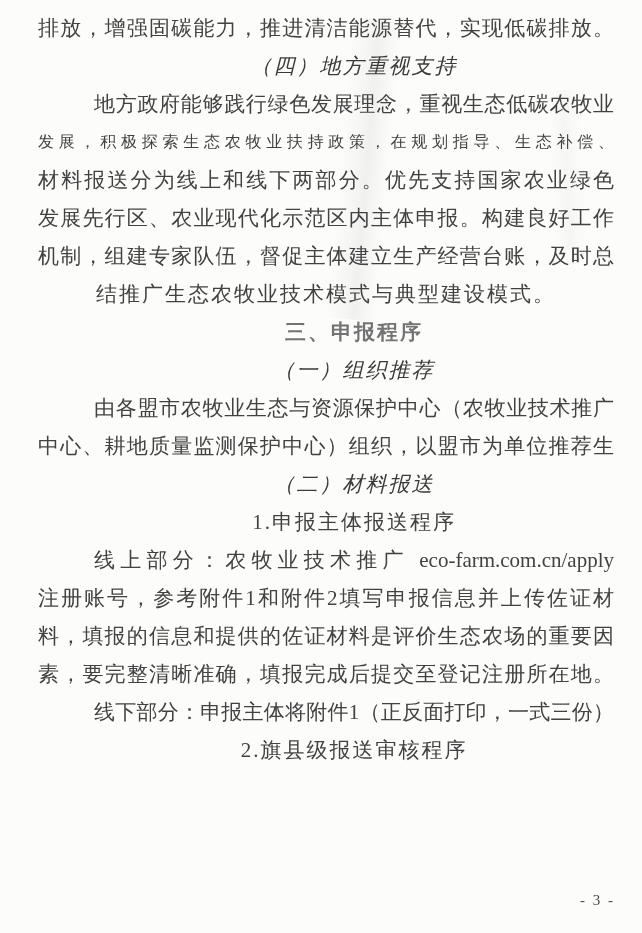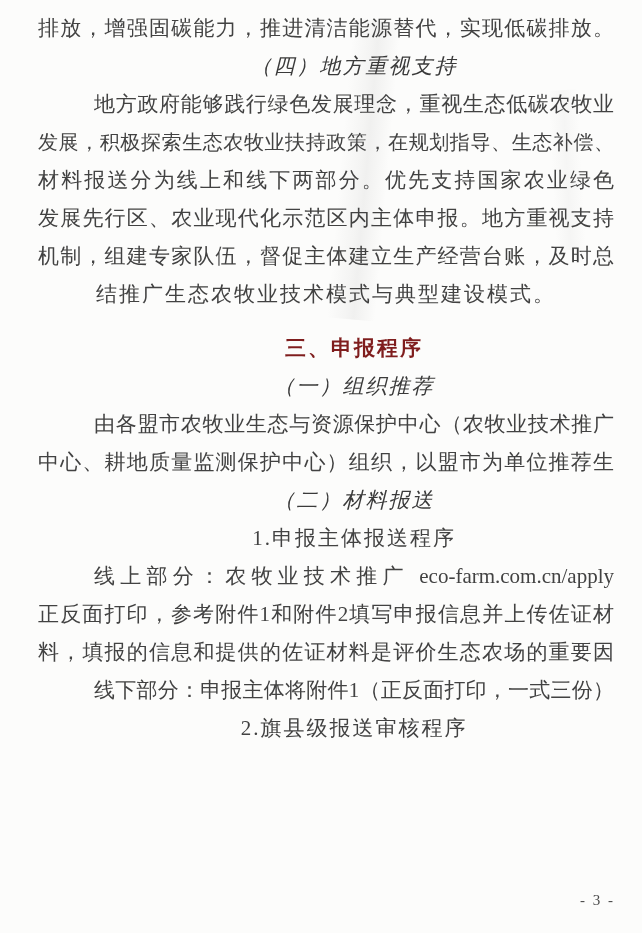--- a/index.html
+++ b/index.html
@@ -63,28 +63,27 @@
     text-align-last: justify;
     -moz-text-align-last: justify;
     letter-spacing: 0;
     white-space: normal;
     word-break: break-all;
   }
   .line.indent {
     text-indent: 56px;
   }
   .line.tight {
-    font-size: 20px;
+    font-size: 16px;
   }
   .line.heading {
     font-family: "Liberation Sans", "DejaVu Sans", sans-serif;
     font-weight: bold;
-    color: #7f1d1d;
+    color: #737373;
     font-size: 21px;
-    margin-top: 16px;
   }
   .line.subheading {
     font-style: italic;
     color: #3a3a3a;
   }
   .page-number {
     position: absolute;
     right: 27px;
     top: 892px;
     font-size: 15px;
@@ -98,29 +97,30 @@
 
 <div class="page">
   <div class="scan-streak"></div>
   <div class="scan-streak2"></div>
   <div class="doc">
       <div class="line body fill">排放，增强固碳能力，推进清洁能源替代，实现低碳排放。</div>
       <div class="line subheading indent">（四）地方重视支持</div>
       <div class="line body fill indent">地方政府能够践行绿色发展理念，重视生态低碳农牧业</div>
       <div class="line body fill tight">发展，积极探索生态农牧业扶持政策，在规划指导、生态补偿、</div>
       <div class="line body fill">材料报送分为线上和线下两部分。优先支持国家农业绿色</div>
-      <div class="line body fill">发展先行区、农业现代化示范区内主体申报。地方重视支持</div>
+      <div class="line body fill">发展先行区、农业现代化示范区内主体申报。构建良好工作</div>
       <div class="line body fill">机制，组建专家队伍，督促主体建立生产经营台账，及时总</div>
       <div class="line body">结推广生态农牧业技术模式与典型建设模式。</div>
       <div class="line heading indent">三、申报程序</div>
       <div class="line subheading indent">（一）组织推荐</div>
       <div class="line body fill indent">由各盟市农牧业生态与资源保护中心（农牧业技术推广</div>
       <div class="line body fill">中心、耕地质量监测保护中心）组织，以盟市为单位推荐生</div>
       <div class="line subheading indent">（二）材料报送</div>
       <div class="line body indent">1.申报主体报送程序</div>
       <div class="line body fill indent">线上部分：农牧业技术推广 eco-farm.com.cn/apply</div>
-      <div class="line body fill">正反面打印，参考附件1和附件2填写申报信息并上传佐证材</div>
+      <div class="line body fill">注册账号，参考附件1和附件2填写申报信息并上传佐证材</div>
       <div class="line body fill">料，填报的信息和提供的佐证材料是评价生态农场的重要因</div>
+      <div class="line body fill">素，要完整清晰准确，填报完成后提交至登记注册所在地。</div>
       <div class="line body fill indent">线下部分：申报主体将附件1（正反面打印，一式三份）</div>
       <div class="line body indent">2.旗县级报送审核程序</div>
     </div>
   <div class="page-number">- 3 -</div>
 </div>
 
 </body></html>

